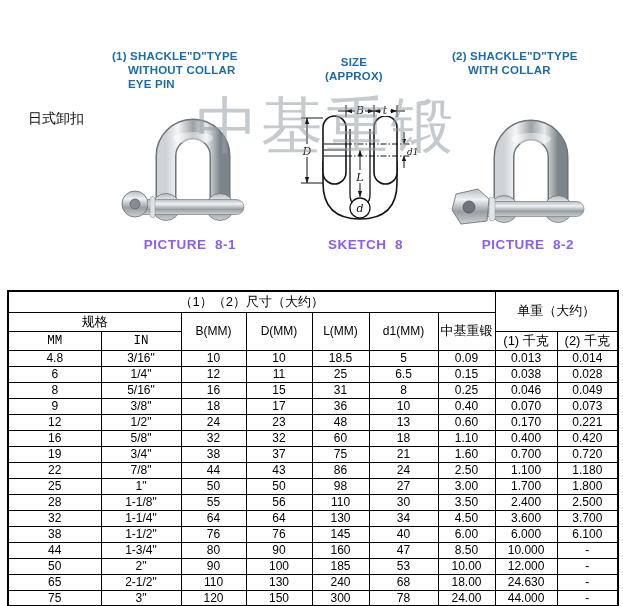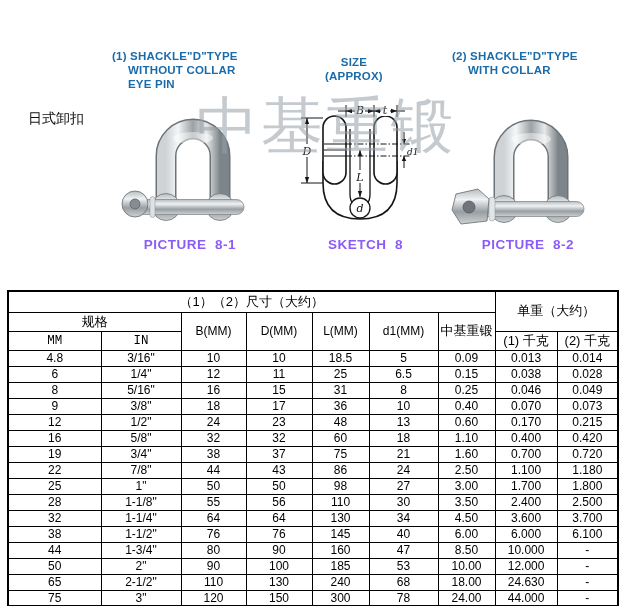--- a/index.html
+++ b/index.html
@@ -243,21 +243,21 @@
         </tr>
         <tr>
           <td>12</td>
           <td>1/2"</td>
           <td>24</td>
           <td>23</td>
           <td>48</td>
           <td>13</td>
           <td>0.60</td>
           <td>0.170</td>
-          <td>0.215</td>
+          <td>0.221</td>
         </tr>
         <tr>
           <td>16</td>
           <td>5/8"</td>
           <td>32</td>
           <td>32</td>
           <td>60</td>
           <td>18</td>
           <td>1.10</td>
           <td>0.400</td>

